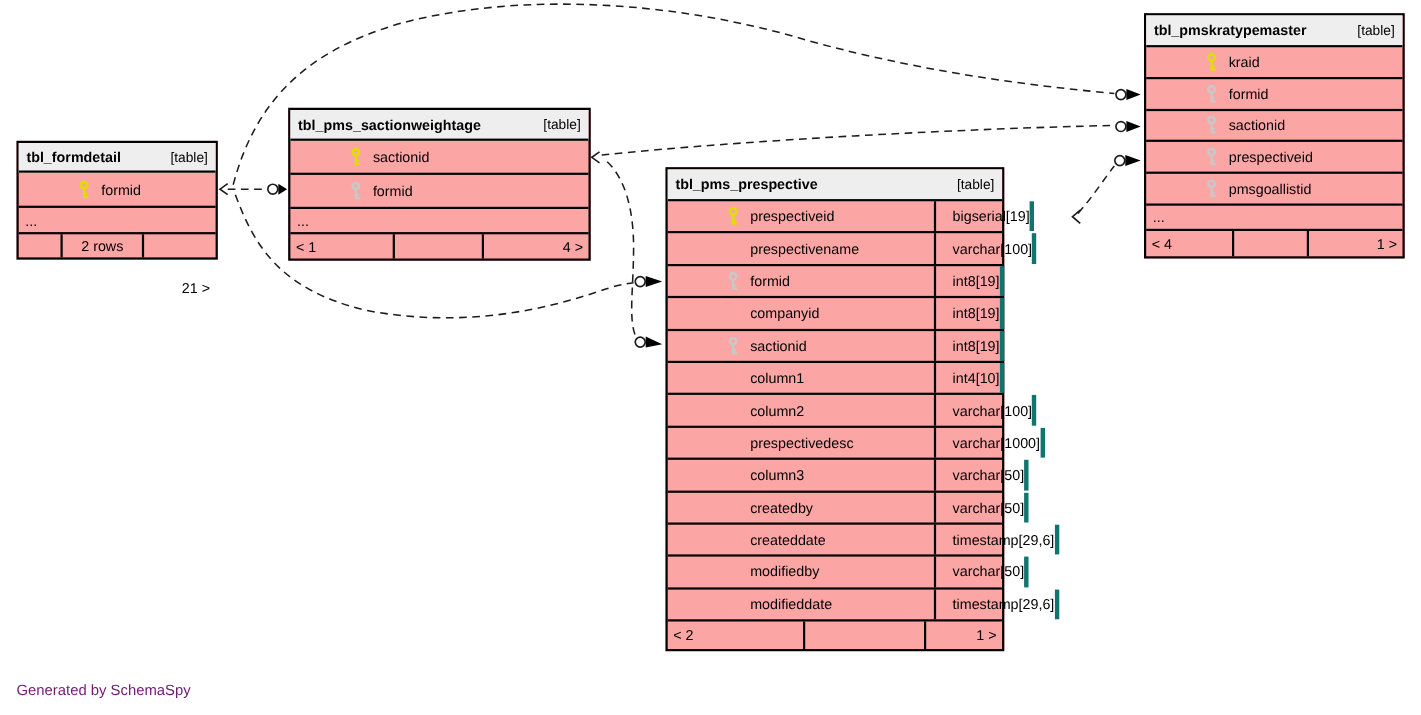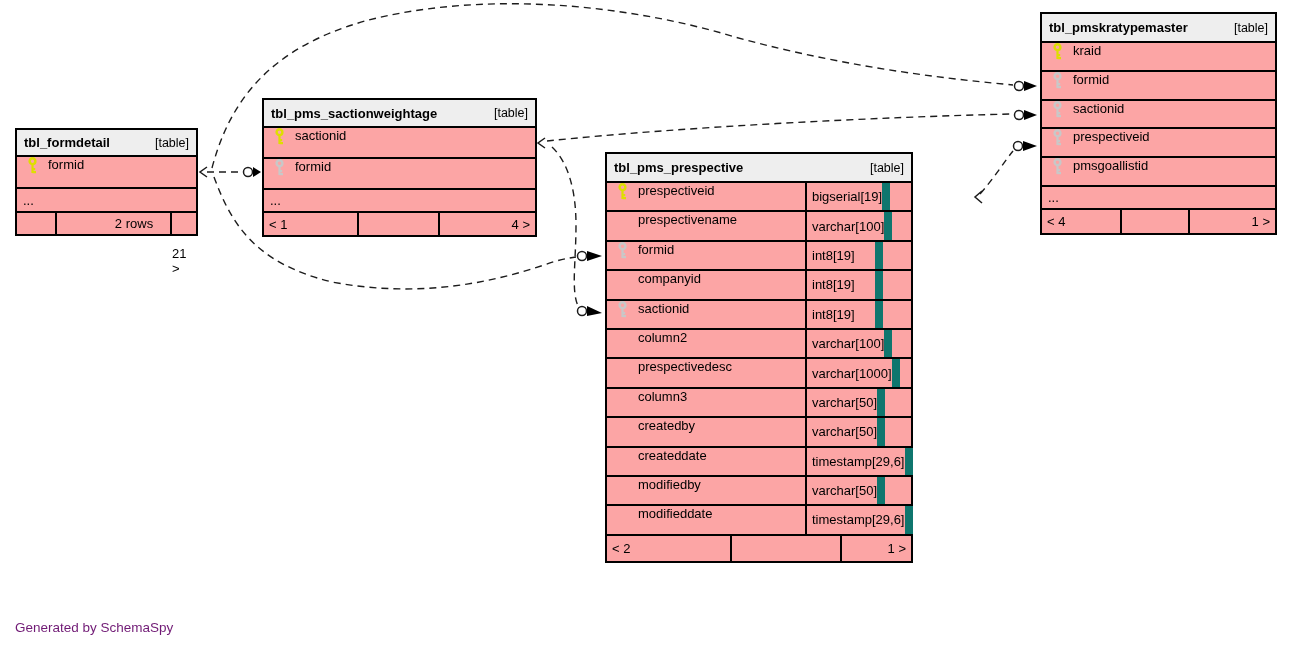--- a/index.html
+++ b/index.html
@@ -11,41 +11,41 @@
     position:absolute;background:#fca5a5;border:2px solid #000;box-sizing:border-box;
     font-size:13px;
   }
   .tbl-header{
     background:#eeeeee;border-bottom:2px solid #000;display:flex;
     justify-content:space-between;align-items:center;padding:0 7px;
     font-weight:bold;white-space:nowrap;
   }
   .tbl-header .badge{font-weight:normal;font-size:12.5px;}
   .tbl-row{display:flex;align-items:stretch;border-bottom:2px solid #000;}
-  .cell-name{display:flex;align-items:flex-start;flex:1;min-width:0;}
+  .cell-name{display:flex;align-items:center;flex:1;min-width:0;padding-left:44px;}
   .with-types .cell-name{flex:0 0 198px;border-right:2px solid #000;}
-  .cell-type{display:flex;align-items:center;flex:1;padding-left:5px;border-right:8px solid #0f766e;white-space:nowrap;}
+  .cell-type{display:flex;align-items:center;flex:1;padding-left:15px;border-right:4px solid #0f766e;white-space:nowrap;}
   .cell-end{flex:0 0 28px;}
   .key-cell{width:31px;display:flex;justify-content:center;align-items:center;flex:0 0 31px;}
   .ellipsis-row{display:flex;align-items:center;padding-left:6px;border-bottom:2px solid #000;}
   .tbl-footer{display:flex;align-items:stretch;}
   .ft-cell{display:flex;align-items:center;box-sizing:border-box;}
   .ft-cell.sep{border-right:2px solid #000;}
   .ft-left{padding-left:5px;justify-content:flex-start;}
   .ft-center{justify-content:center;}
   .ft-right{padding-right:5px;justify-content:flex-end;}
 
   
   #tbl-formdetail{left:15px;top:128px;width:183px;}
   #tbl-formdetail .tbl-header{height:25px;}
   #tbl-formdetail .tbl-row{height:30px;}
   #tbl-formdetail .ellipsis-row{height:22px;}
   #tbl-formdetail .tbl-footer{height:21px;}
   #tbl-formdetail .ft-cell:nth-child(1){width:40px;}
-  #tbl-formdetail .ft-cell:nth-child(2){width:74px;margin-left:41px;}
+  #tbl-formdetail .ft-cell:nth-child(2){width:74px;}
   #tbl-formdetail .ft-cell:nth-child(3){flex:1;margin-top:48px;}
 
   #tbl-sactionweightage{left:262px;top:98px;width:275px;}
   #tbl-sactionweightage .tbl-header{height:26px;}
   #tbl-sactionweightage .tbl-row{height:29px;}
   #tbl-sactionweightage .ellipsis-row{height:21px;}
   #tbl-sactionweightage .tbl-footer{height:22px;}
   #tbl-sactionweightage .ft-cell:nth-child(1){width:95px;}
   #tbl-sactionweightage .ft-cell:nth-child(2){width:81px;}
   #tbl-sactionweightage .ft-cell:nth-child(3){flex:1;}
@@ -195,20 +195,28 @@
             </svg>
           </span>
           <span>sactionid</span>
         </span>
         <span class="cell-type">int8[19]</span>
         <span class="cell-end"></span>
       </div>
       <div class="tbl-row">
         <span class="cell-name">
           <span class="key-cell"></span>
+          <span>column1</span>
+        </span>
+        <span class="cell-type">int4[10]</span>
+        <span class="cell-end"></span>
+      </div>
+      <div class="tbl-row">
+        <span class="cell-name">
+          <span class="key-cell"></span>
           <span>column2</span>
         </span>
         <span class="cell-type">varchar[100]</span>
         <span class="cell-end"></span>
       </div>
       <div class="tbl-row">
         <span class="cell-name">
           <span class="key-cell"></span>
           <span>prespectivedesc</span>
         </span>

